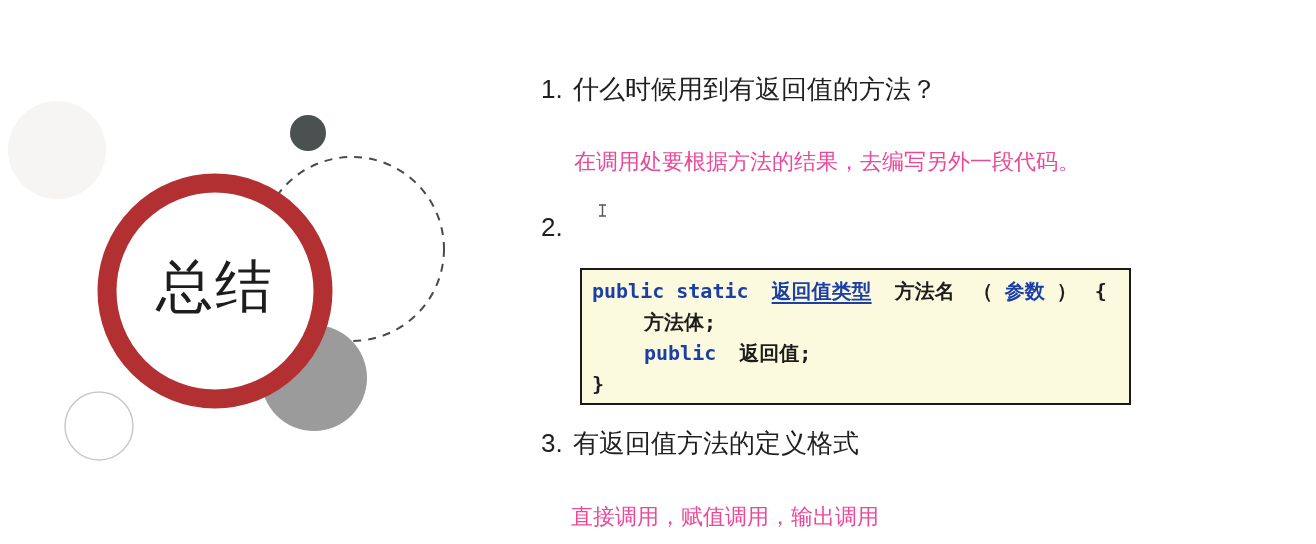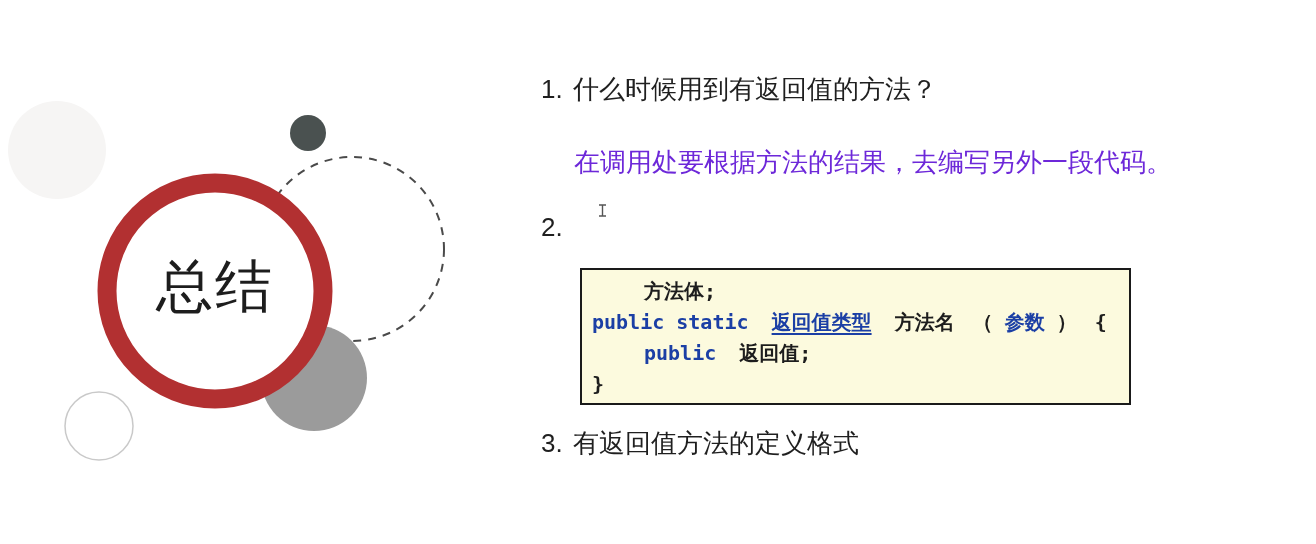--- a/index.html
+++ b/index.html
@@ -25,23 +25,23 @@
     position:absolute;
     display:flex;
     font-size:26px;
     line-height:34px;
     color:#1f1f1f;
     white-space:nowrap;
   }
   .item .num{display:inline-block;width:32px;}
   .hl{
     position:absolute;
-    font-size:26px;
+    font-size:22px;
     line-height:34px;
-    color:#6d28d9;
+    color:#ec4899;
     white-space:nowrap;
   }
   .item1{left:541px;top:72px;}
   .hl1{left:574px;top:145px;}
   .item2{left:541px;top:210px;}
   .item3{left:541px;top:426px;}
   .hl2{left:571px;top:500px;}
   .codebox{
     position:absolute;
     left:580px;top:268px;
@@ -89,36 +89,37 @@
 
   <div class="item item2">
     <span class="num">2.</span>
   </div>
 
   <svg class="ibeam" width="9" height="13" viewBox="0 0 9 13">
     <path d="M1 1 H8 M4.5 1 V12 M1 12 H8" stroke="#555555" stroke-width="1.4" fill="none"></path>
   </svg>
 
   <div class="codebox">
-    <div class="cl indent dark">方法体;</div>
     <div class="cl">
       <span class="kw gap">public static</span>
       <span class="kw underline gap">返回值类型</span>
       <span class="dark gapsm">方法名</span>
       <span class="dark">（</span>
       <span class="kw">参数</span>
       <span class="dark gapsm">）</span>
       <span class="dark">{</span>
     </div>
+    <div class="cl indent dark">方法体;</div>
     <div class="cl indent">
       <span class="kw gap">public</span>
       <span class="dark">返回值;</span>
     </div>
     <div class="cl dark">}</div>
   </div>
 
   <div class="item item3">
     <span class="num">3.</span>
     <span class="txt">有返回值方法的定义格式</span>
   </div>
 
+  <div class="hl hl2">直接调用，赋值调用，输出调用</div>
 
 </div>
 
 </body></html>

